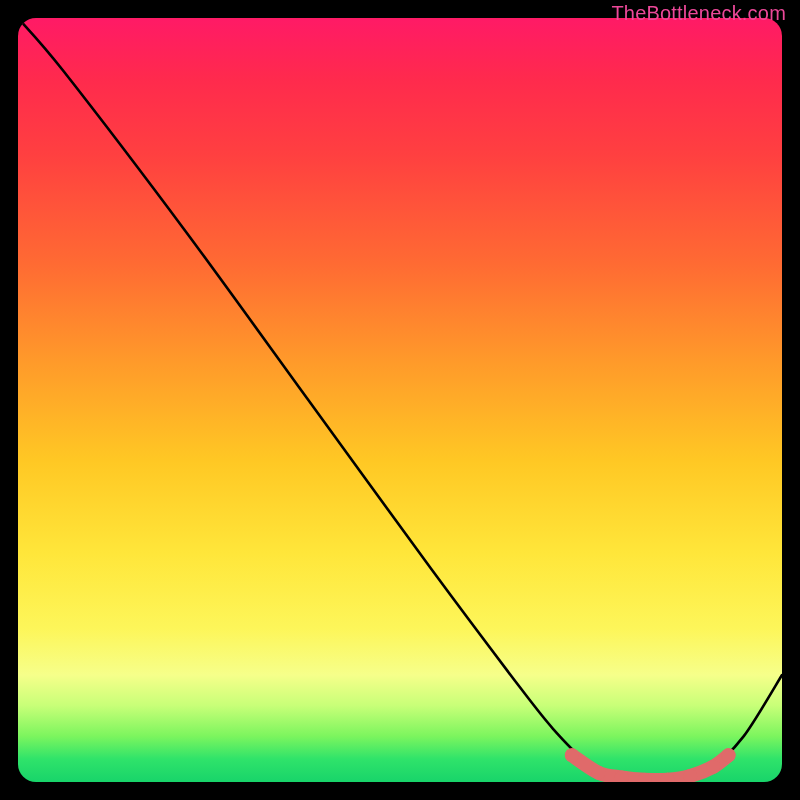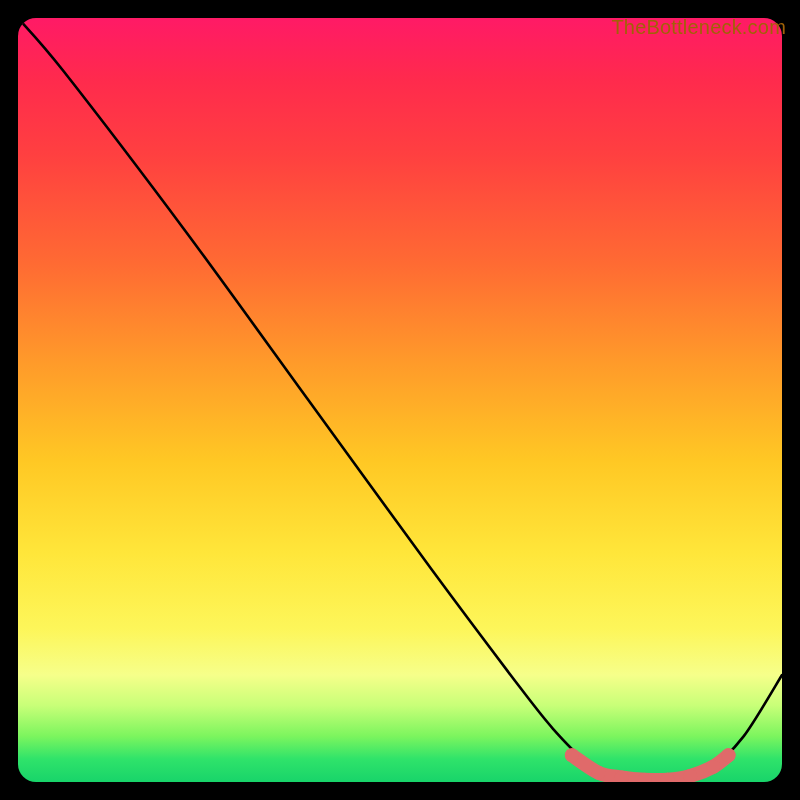--- a/index.html
+++ b/index.html
@@ -49,23 +49,23 @@
       #2fe36a 97%,
       #18d46a 100%
     );
   }
   .svg-layer {
     position: absolute;
     inset: 0;
   }
   .watermark {
     position: absolute;
-    top: 16px;
+    top: 2px;
     right: 14px;
-    color: #a16207;
+    color: #ec4899;
     font-size: 20px;
     letter-spacing: 0.2px;
     user-select: none;
   }
 </style>
 </head>
 <body>
 
 <div class="stage">
   <div class="frame">

